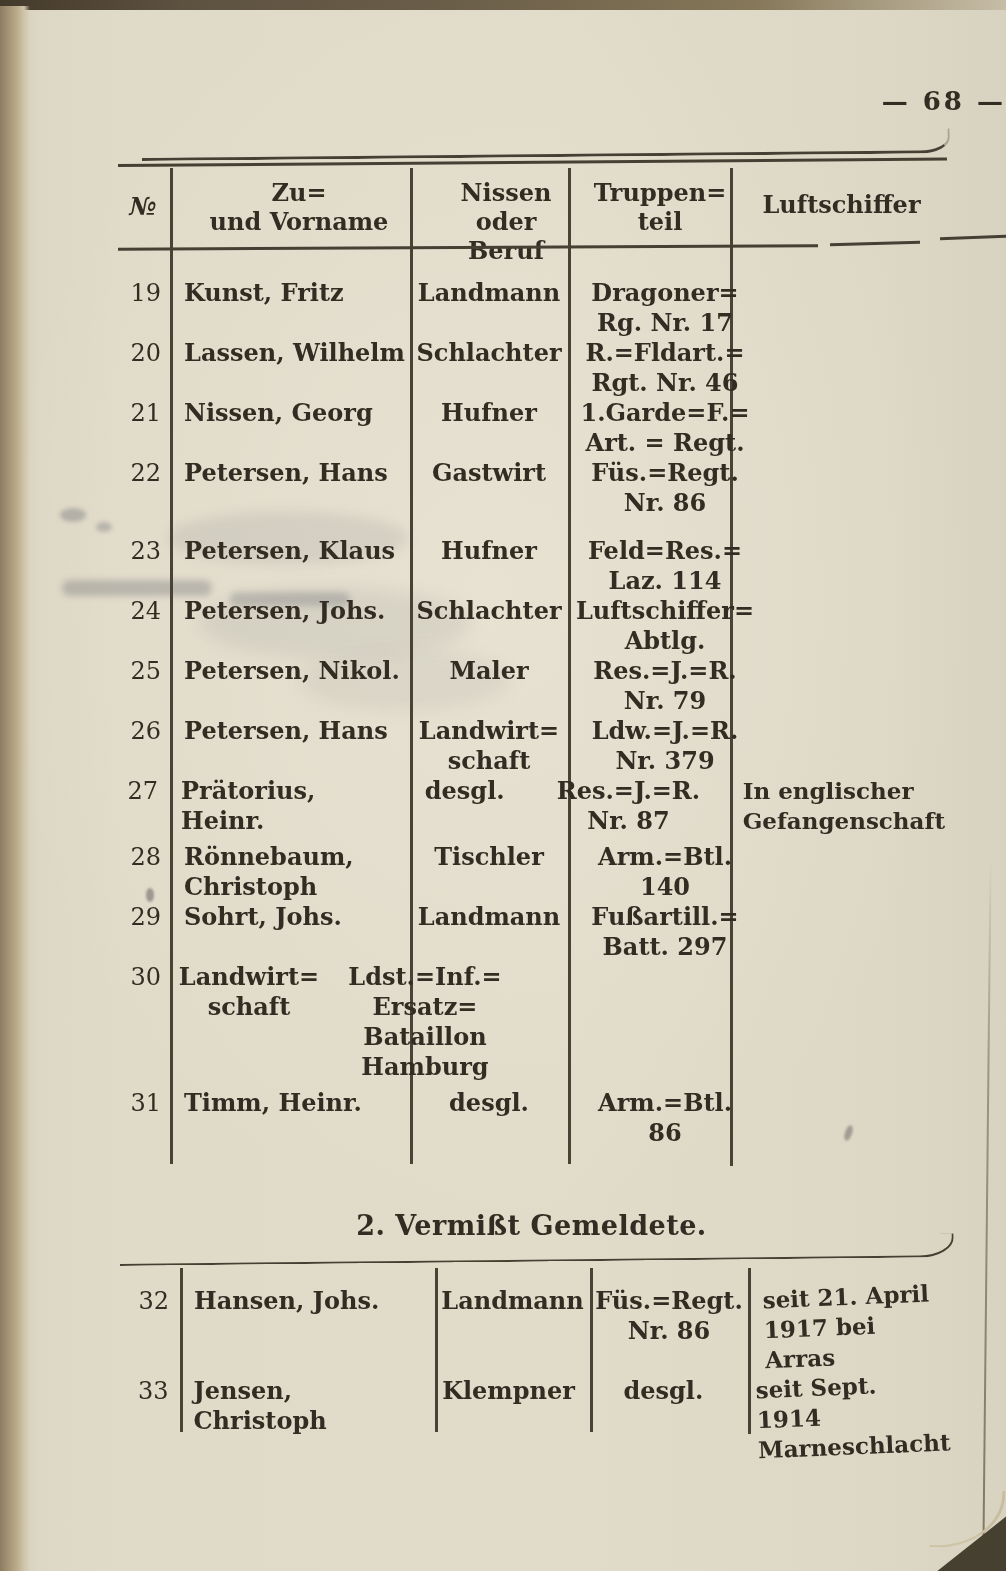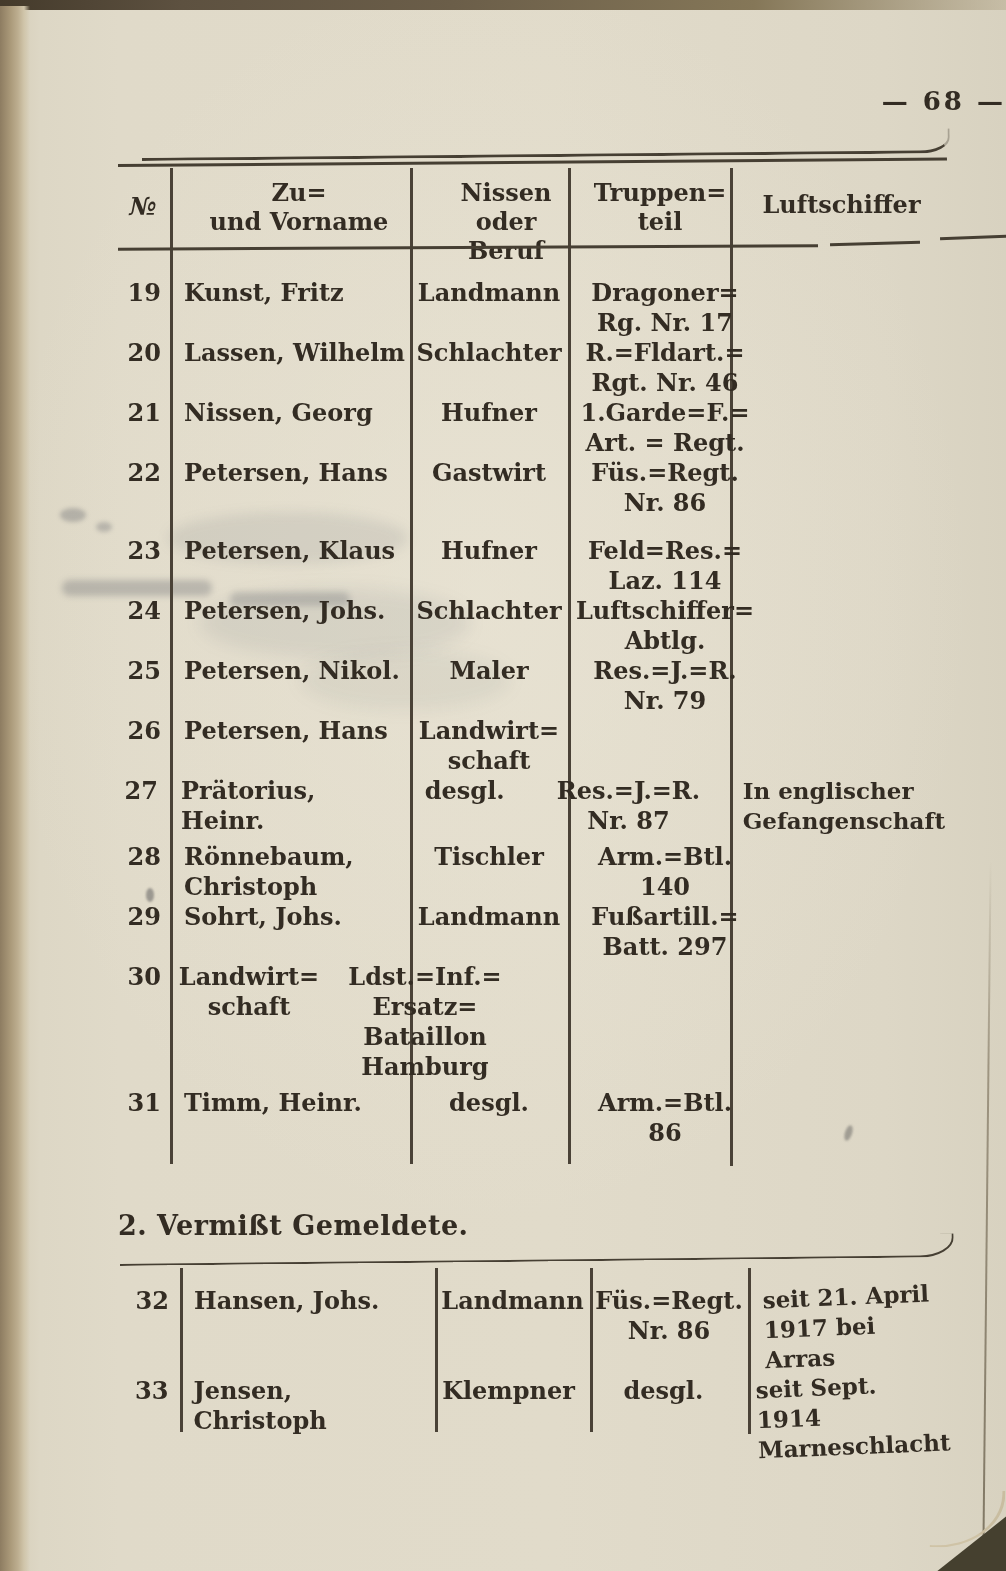--- a/index.html
+++ b/index.html
@@ -58,30 +58,30 @@
   .h-name{width:272px;}
   .h-beruf{width:158px;}
   .h-truppe{width:162px;}
   .h-bem{width:215px;padding-top:12px;}
   .rh-main{left:0;top:96px;width:700px;height:2.5px;transform:rotate(-.3deg);}
   .rh-dash1{left:712px;top:92px;width:90px;height:2.5px;transform:rotate(-1.5deg);}
   .rh-dash2{left:822px;top:85px;width:118px;height:2.5px;transform:rotate(-2.2deg);}
   .tbody{position:relative;padding-top:32px;}
   .row{display:flex;align-items:flex-start;min-height:60px;}
   .c{white-space:pre-line;font-size:24px;line-height:30px;font-weight:700;}
-  .c.no{width:52px;text-align:right;padding-right:9px;box-sizing:border-box;font-weight:700;}
+  .c.no{width:52px;text-align:right;padding-right:9px;box-sizing:border-box;font-weight:400;}
   .c.name{width:240px;padding-left:14px;box-sizing:border-box;}
   .c.beruf{width:158px;text-align:center;}
   .c.truppe{width:194px;text-align:center;}
   .c.bem{flex:1;padding-left:24px;font-size:23px;box-sizing:border-box;}
   .t1 .row:nth-child(4){min-height:78px;}
   .t1 .row:nth-child(9){min-height:66px;}
   .t1 .row:nth-child(12){min-height:126px;}
   
-  .sec2{position:absolute;left:118px;top:1210px;width:827px;
+  .sec2{position:absolute;left:118px;top:1210px;width:827px;text-align:center;
     font-size:27px;font-weight:700;letter-spacing:.5px;}
   
   .t2{position:absolute;left:120px;top:1256px;width:828px;}
   .t2rule{position:absolute;left:0;top:-14px;width:832px;height:22px;
     border-bottom:2.5px solid #463f33;border-right:2.5px solid #463f33;
     border-bottom-right-radius:34px 20px;transform:rotate(-.6deg);transform-origin:left bottom;}
   .t2 .v1{left:60px;top:12px;height:164px;}
   .t2 .v2{left:315px;top:12px;height:164px;}
   .t2 .v3{left:470px;top:12px;height:164px;}
   .t2 .v4{left:628px;top:12px;height:166px;}
@@ -194,20 +194,22 @@
         <div class="c beruf">Maler</div>
         <div class="c truppe">Res.=J.=R.
 Nr. 79</div>
         <div class="c bem"></div>
       </div>
       <div class="row">
         <div class="c no">26</div>
         <div class="c name">Petersen, Hans</div>
         <div class="c beruf">Landwirt=
 schaft</div>
+        <div class="c truppe">Ldw.=J.=R.
+Nr. 379</div>
         <div class="c bem"></div>
       </div>
       <div class="row">
         <div class="c no">27</div>
         <div class="c name">Prätorius, Heinr.</div>
         <div class="c beruf">desgl.</div>
         <div class="c truppe">Res.=J.=R.
 Nr. 87</div>
         <div class="c bem">In englischer
 Gefangenschaft</div>

